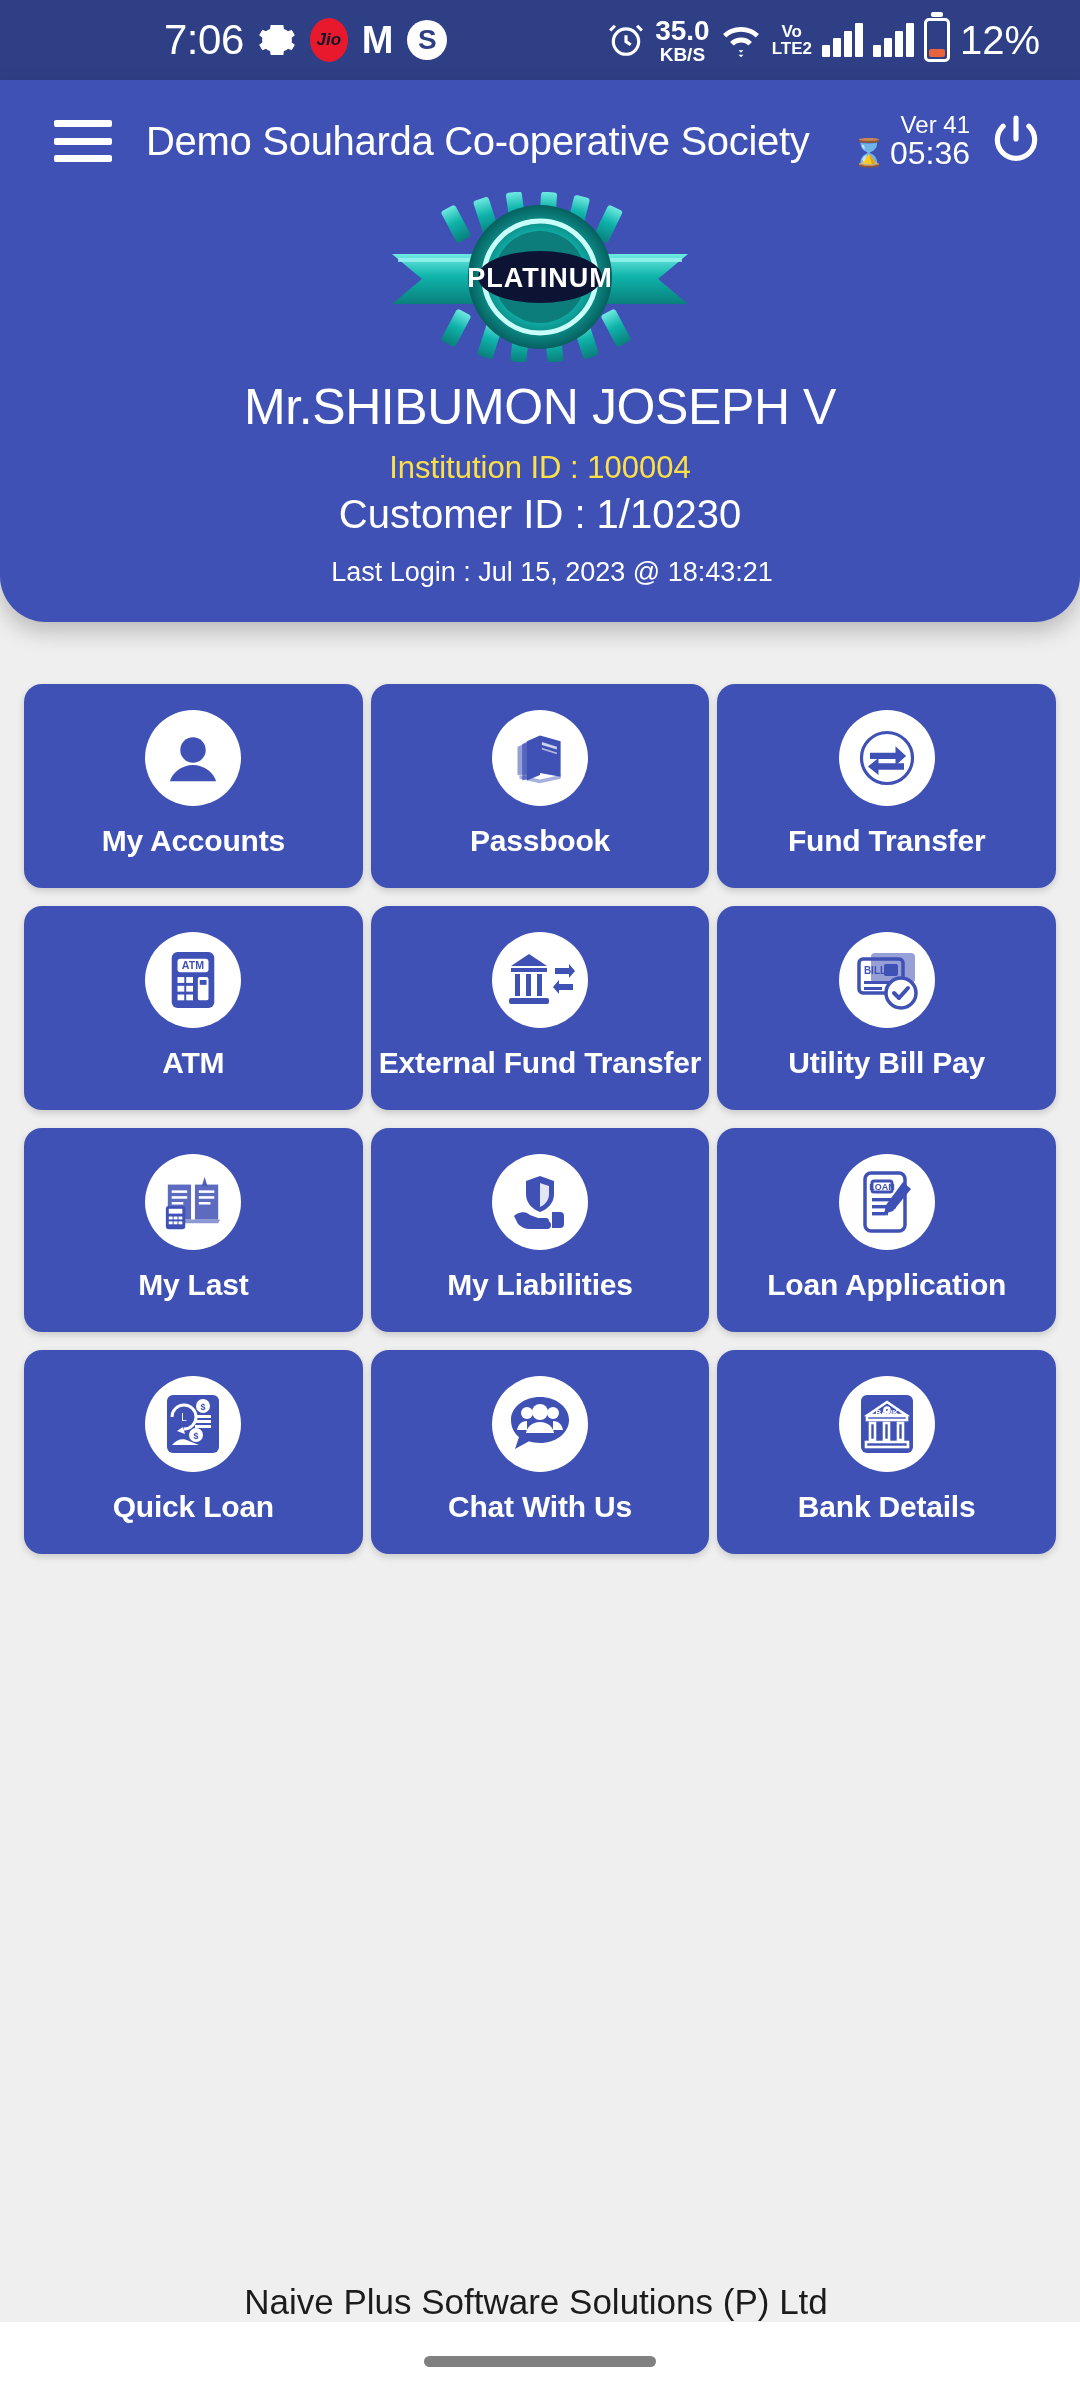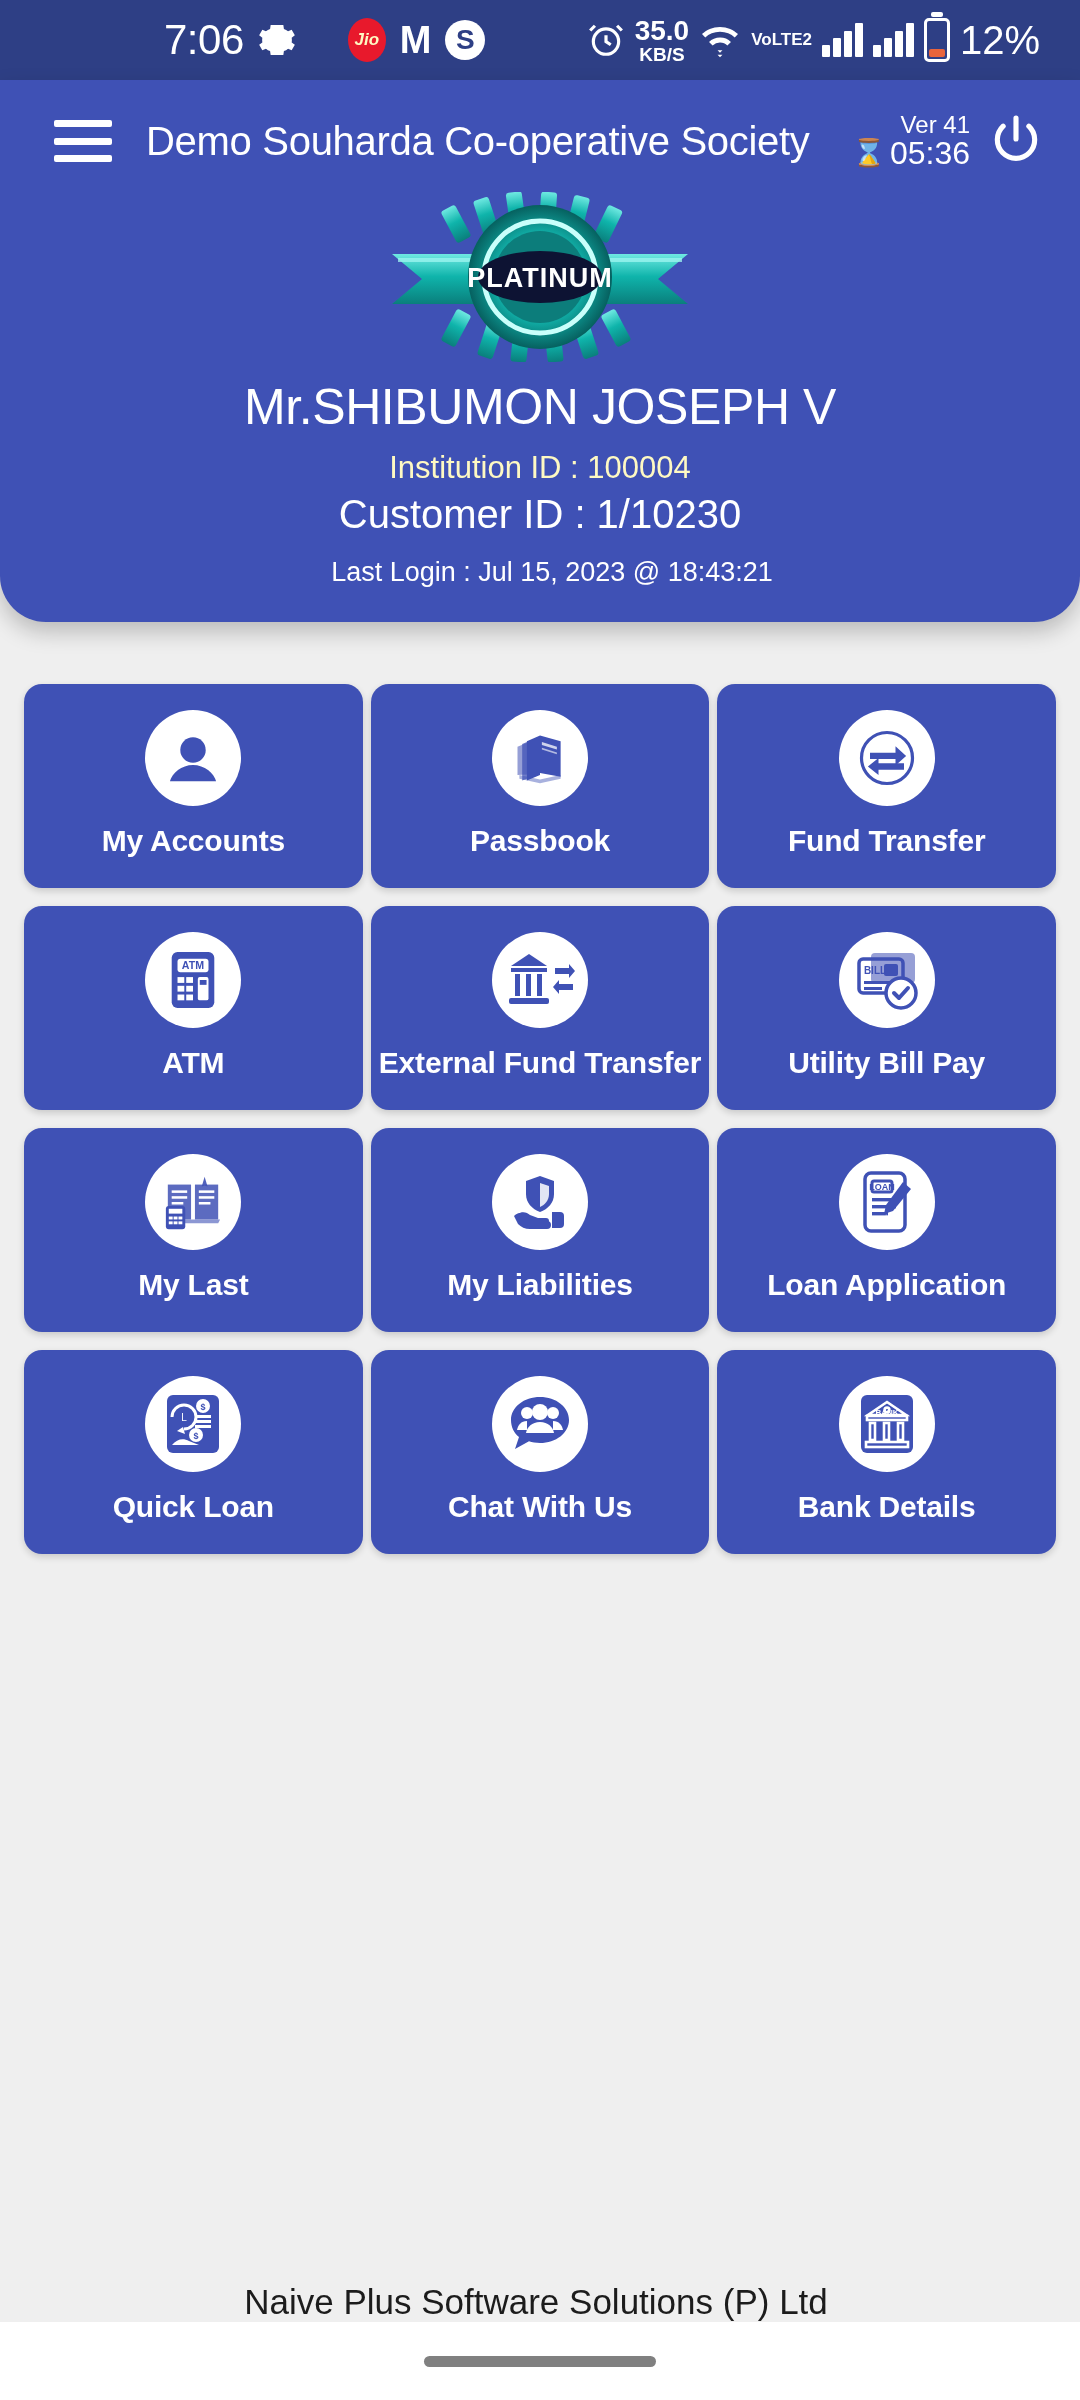--- a/index.html
+++ b/index.html
@@ -19,33 +19,33 @@
     display: flex; align-items: center;
     color: #ffffff;
     padding: 0 26px;
   }
   .sb-left { display: flex; align-items: center; gap: 14px; margin-left: 138px; }
   .sb-time { font-size: 42px; font-weight: 400; letter-spacing: -0.5px; }
   .sb-right { display: flex; align-items: center; gap: 10px; margin-left: auto; margin-right: 14px; }
   .ic { display: inline-flex; align-items: center; justify-content: center; }
   .jio {
     width: 38px; height: 44px; background: #e8192c; border-radius: 50%;
-    color: #fef9c3; font-size: 17px; font-style: italic; font-weight: bold;
-    display: flex; align-items: center; justify-content: center; margin-left: 38px;
+    color: #0f172a; font-size: 17px; font-style: italic; font-weight: bold;
+    display: flex; align-items: center; justify-content: center;
   }
   .gmail-m { font-size: 38px; font-weight: 700; line-height: 1; }
   .skype-s {
     width: 40px; height: 40px; background: #fff; border-radius: 50%;
     color: #2e3f85; font-size: 28px; font-weight: 700;
     display: flex; align-items: center; justify-content: center;
   }
   .netspeed { display: flex; flex-direction: column; align-items: center; line-height: 1; }
   .netspeed .n1 { font-size: 28px; font-weight: 600; }
   .netspeed .n2 { font-size: 19px; font-weight: 600; }
-  .volte { display: flex; flex-direction: row; align-items: center; line-height: 1.02; font-weight: 700;}
+  .volte { display: flex; flex-direction: column; align-items: center; line-height: 1.02; font-weight: 700;}
   .volte .v1 { font-size: 17px; }
   .volte .v2 { font-size: 17px; }
   .bars { display: flex; align-items: flex-end; gap: 3px; height: 34px; }
   .bars i { display:block; width: 8px; background: #fff; border-radius: 1px; }
   .bars i:nth-child(1){height:12px}.bars i:nth-child(2){height:19px}
   .bars i:nth-child(3){height:26px}.bars i:nth-child(4){height:34px}
   .batt { position: relative; width: 26px; height: 44px; border: 3px solid #fff; border-radius: 5px; }
   .batt::before { content:""; position:absolute; top:-9px; left:50%; transform:translateX(-50%);
     width: 12px; height: 5px; background:#fff; border-radius: 2px; }
   .batt .lvl { position:absolute; left:2px; right:2px; bottom:2px; height: 20%; background:#e8643c; border-radius:2px; }
@@ -71,21 +71,21 @@
   .vercol { margin-left: auto; display:flex; flex-direction:column; align-items:flex-end; color:#fff; line-height:1.05; }
   .ver { font-size: 24px; }
   .timerrow { display:flex; align-items:center; gap: 4px; font-size: 32px; font-weight: 500; }
   .hourglass { font-size: 27px; }
   .powerbtn { margin-left: 18px; margin-right: 10px; }
 
   
   .badge-wrap { display:flex; justify-content:center; margin-top: 16px; }
 
   .uname { text-align:center; color:#fff; font-size: 50px; font-weight: 400; margin-top: 16px; letter-spacing: -0.4px; }
-  .instid { text-align:center; color:#fef9c3; font-size: 31px; margin-top: 14px; }
+  .instid { text-align:center; color:#fde047; font-size: 31px; margin-top: 14px; }
   .custid { text-align:center; color:#fff; font-size: 40px; margin-top: 6px; }
   .lastlogin { text-align:center; color:#fff; font-size: 27px; margin-top: 20px; padding-left: 24px; }
 
   
   .grid {
     padding: 62px 24px 0 24px;
     display: grid;
     grid-template-columns: repeat(3, 1fr);
     gap: 18px 8px;
   }

